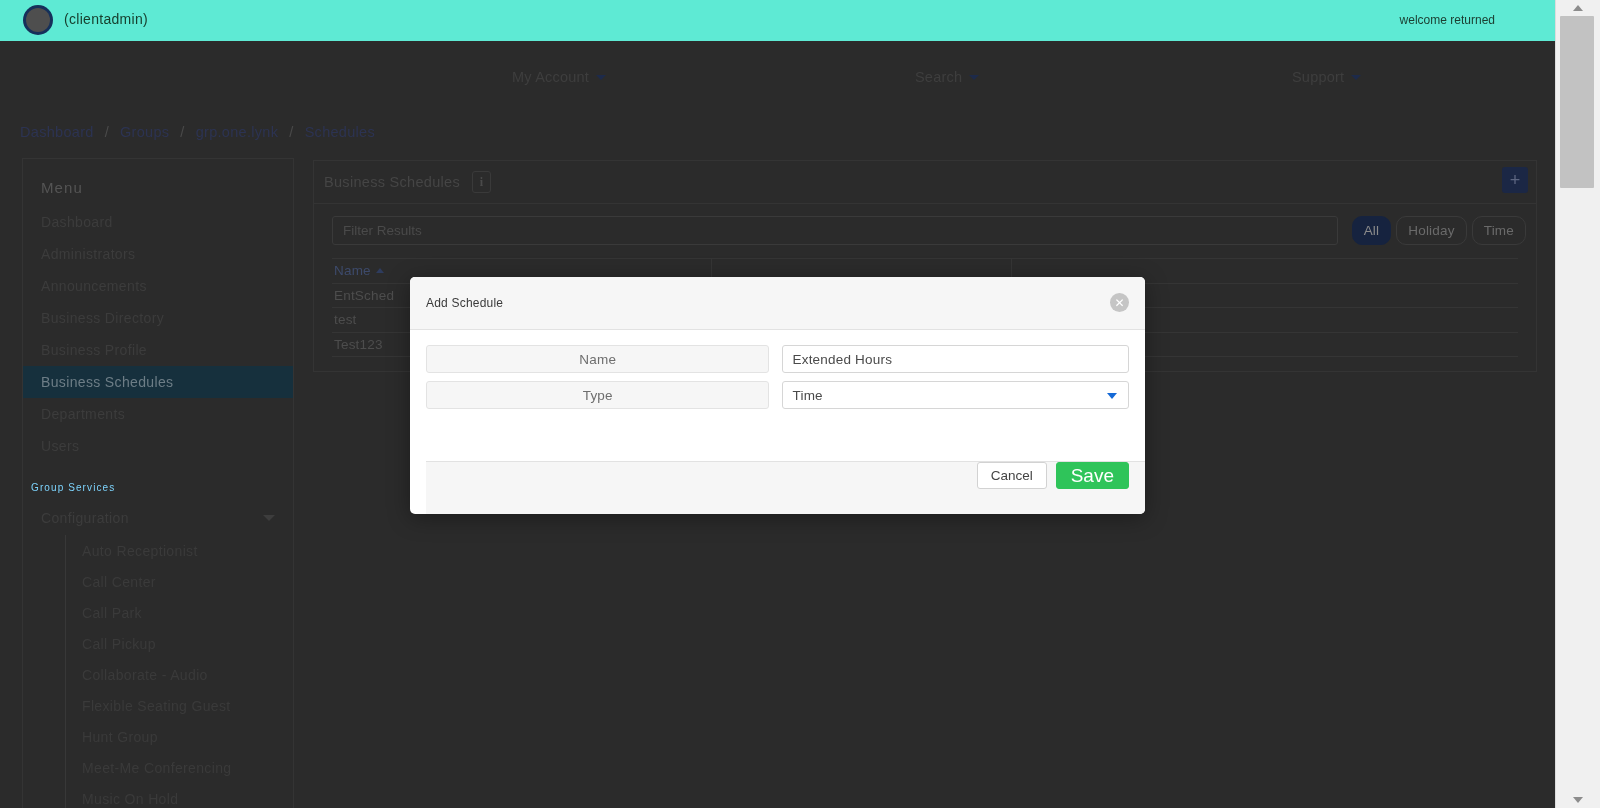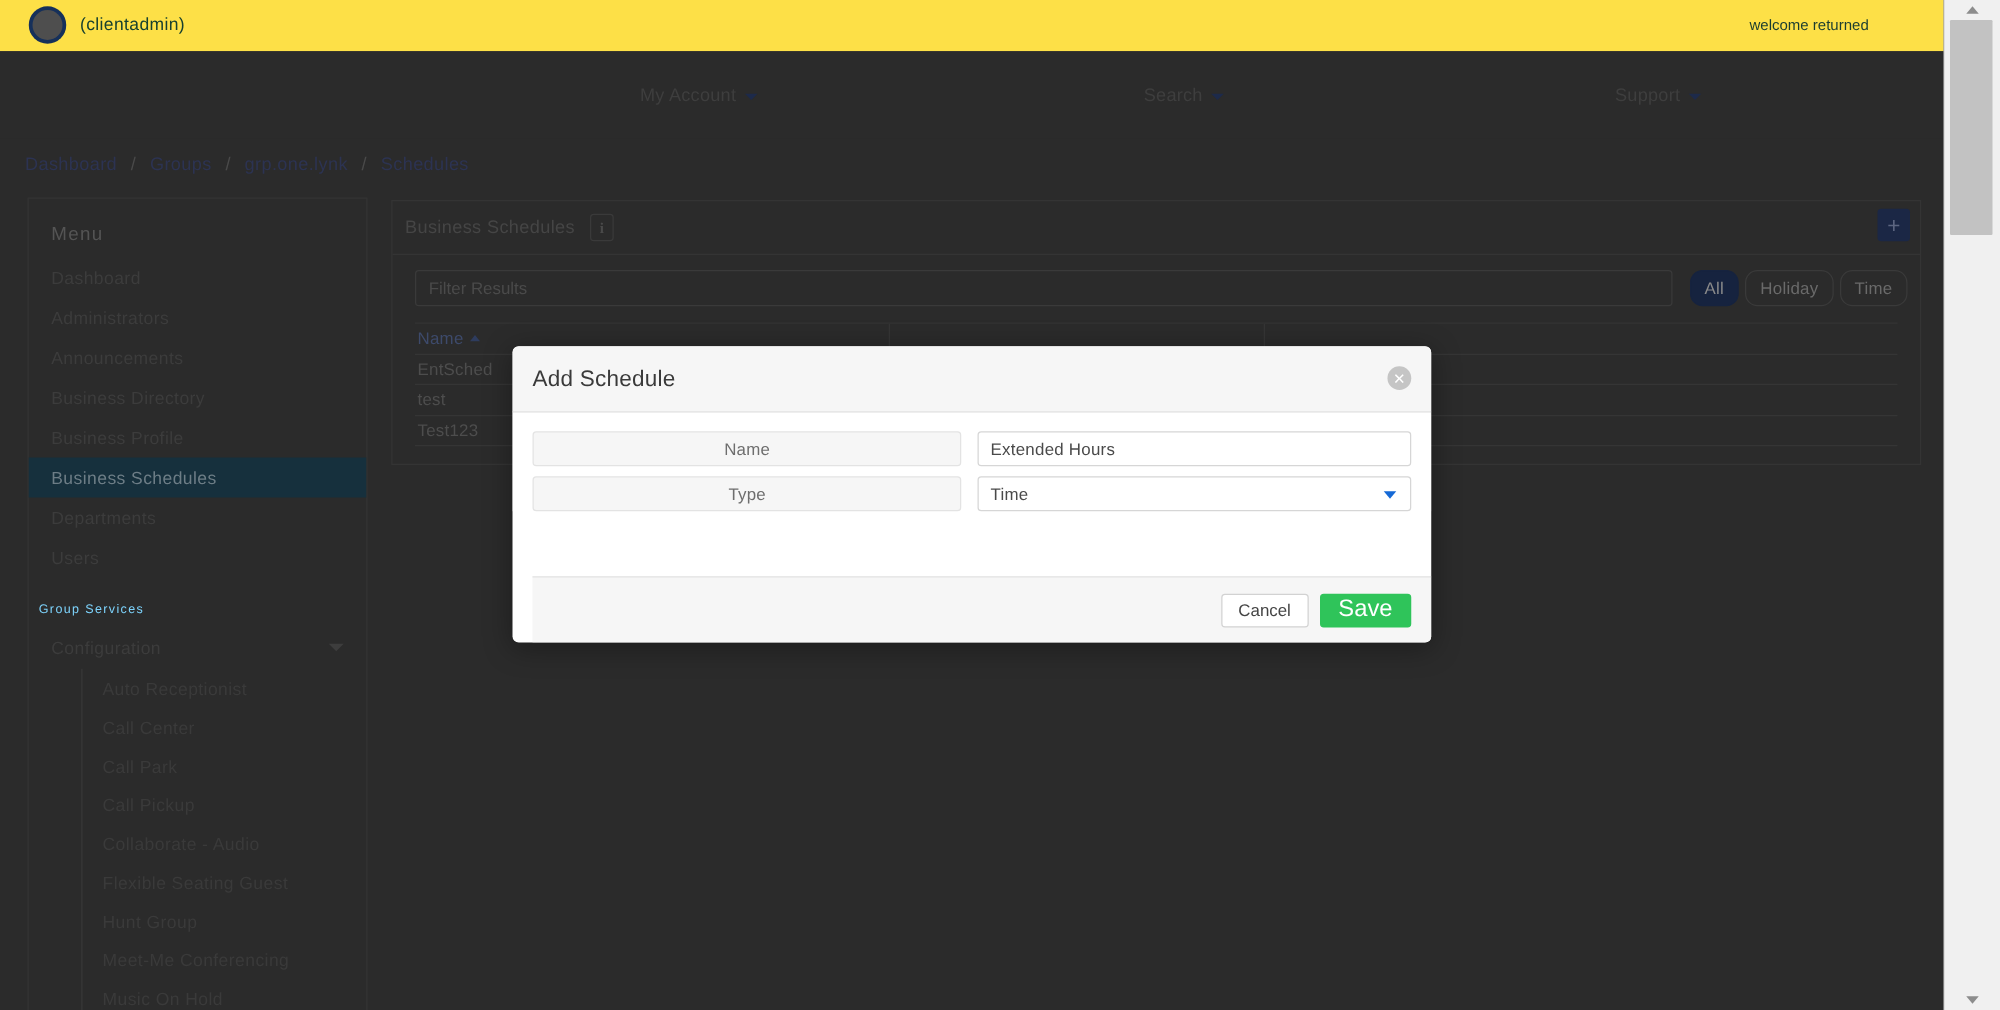--- a/index.html
+++ b/index.html
@@ -15,21 +15,21 @@
   #page-root {
     position: absolute;
     inset: 0 45px 0 0;          
     background: #2b2b2b;
     overflow: hidden;
   }
 
   
   .brandbar {
     position: absolute; top: 0; left: 0; right: 0; height: 41px;
-    background: #fde047;
+    background: #5eead4;
   }
   .brand-logo {
     position: absolute; left: 26px; top: 8px;
     width: 24px; height: 24px; border-radius: 50%;
     background: #4e4e4e;
     box-shadow: 0 0 0 3px #16305a;
   }
   .brand-text {
     position: absolute; left: 64px; top: 11px;
     font-size: 14px; color: #17402f; letter-spacing: .3px;
@@ -187,21 +187,21 @@
     box-shadow: 0 4px 22px rgba(0,0,0,.35);
     overflow: hidden;
     z-index: 40;
   }
   .modal-head {
     height: 53px; background: #f6f6f6;
     border-bottom: 1px solid #e2e2e2;
     display: flex; align-items: center; position: relative;
     padding-left: 16px;
   }
-  .modal-title { font-size: 18px; color: #3a3a3a; letter-spacing: .2px; }
+  .modal-title { font-size: 12px; color: #3a3a3a; letter-spacing: .2px; }
   .modal-close {
     position: absolute; right: 16px; top: 16px;
     width: 19px; height: 19px; border-radius: 50%;
     background: #c5c5c5; color: #fff;
     display: flex; align-items: center; justify-content: center;
     font-size: 12px; line-height: 1; cursor: pointer;
     font-family: "Liberation Sans", sans-serif;
   }
   .modal-body { padding: 15px 16px 0 16px; background: #fff; }
   .form-row { display: flex; gap: 13px; margin-bottom: 8px; }
@@ -230,21 +230,21 @@
   .form-select .sel-chev {
     position: absolute; right: 11px; top: 11px;
     width: 0; height: 0;
     border-left: 5.5px solid transparent;
     border-right: 5.5px solid transparent;
     border-top: 6px solid #1569d6;
   }
   .modal-foot {
     position: absolute; left: 16px; right: 0; bottom: 0; height: 53px;
     background: #f6f6f6; border-top: 1px solid #e2e2e2;
-    display: flex; align-items: center; justify-content: flex-end;
+    display: flex; align-items: flex-start; justify-content: flex-end;
     padding-right: 16px; gap: 9px;
   }
   .btn-cancel {
     height: 27px; padding: 0 13px;
     background: #fff; border: 1px solid #d2d2d2; border-radius: 3px;
     font-size: 13.5px; color: #444; cursor: pointer;
     font-family: "Liberation Sans", sans-serif;
   }
   .btn-save {
     height: 27px; padding: 0 14px;

